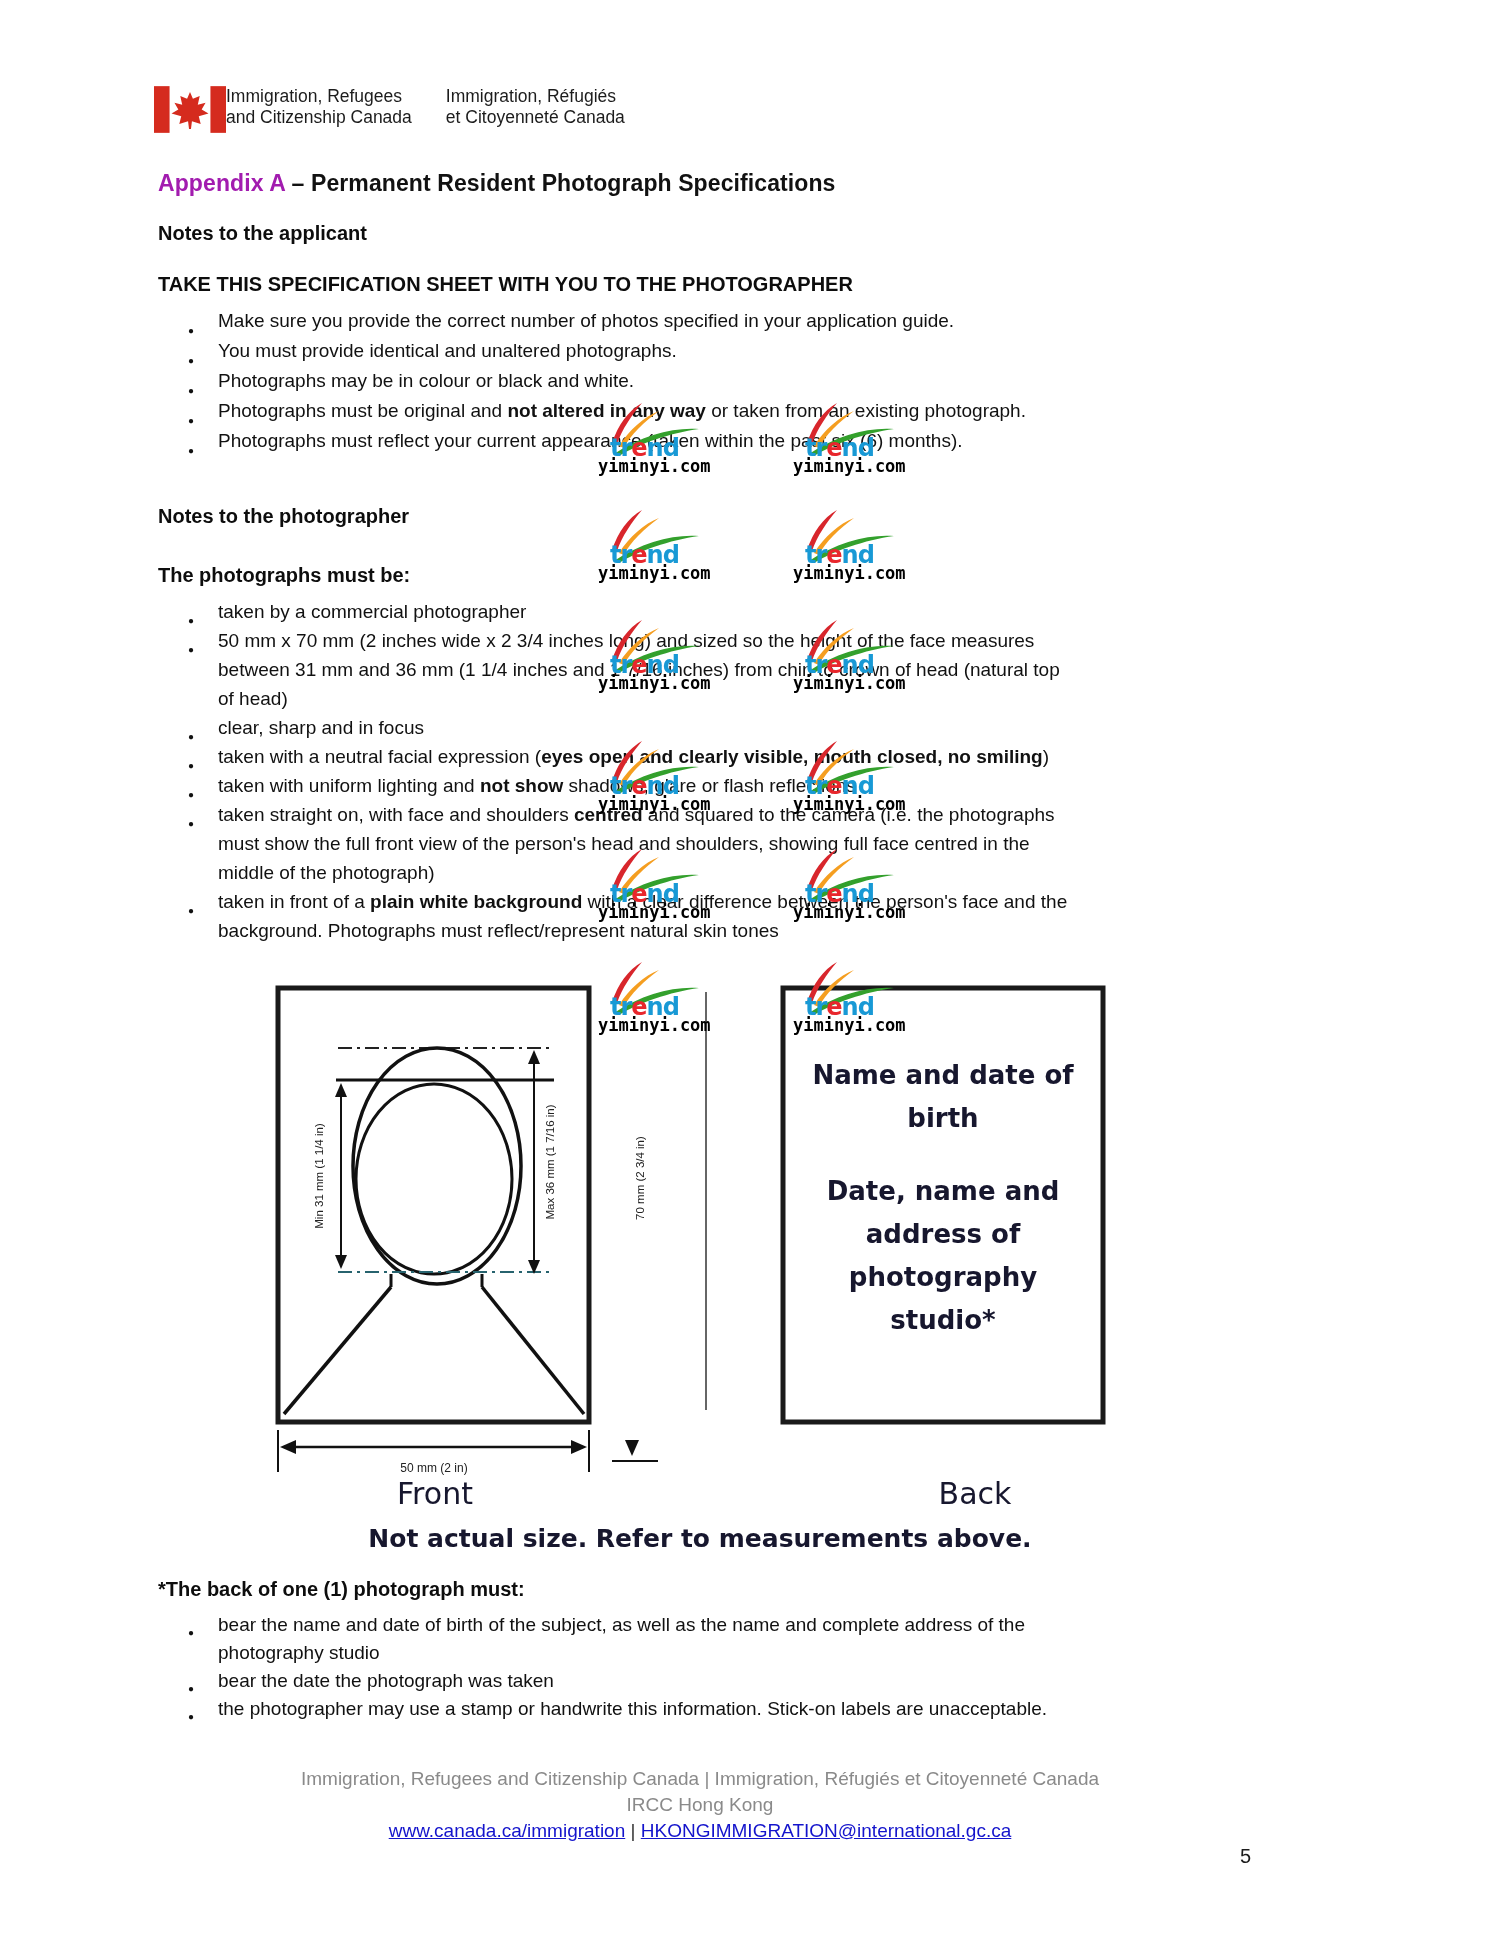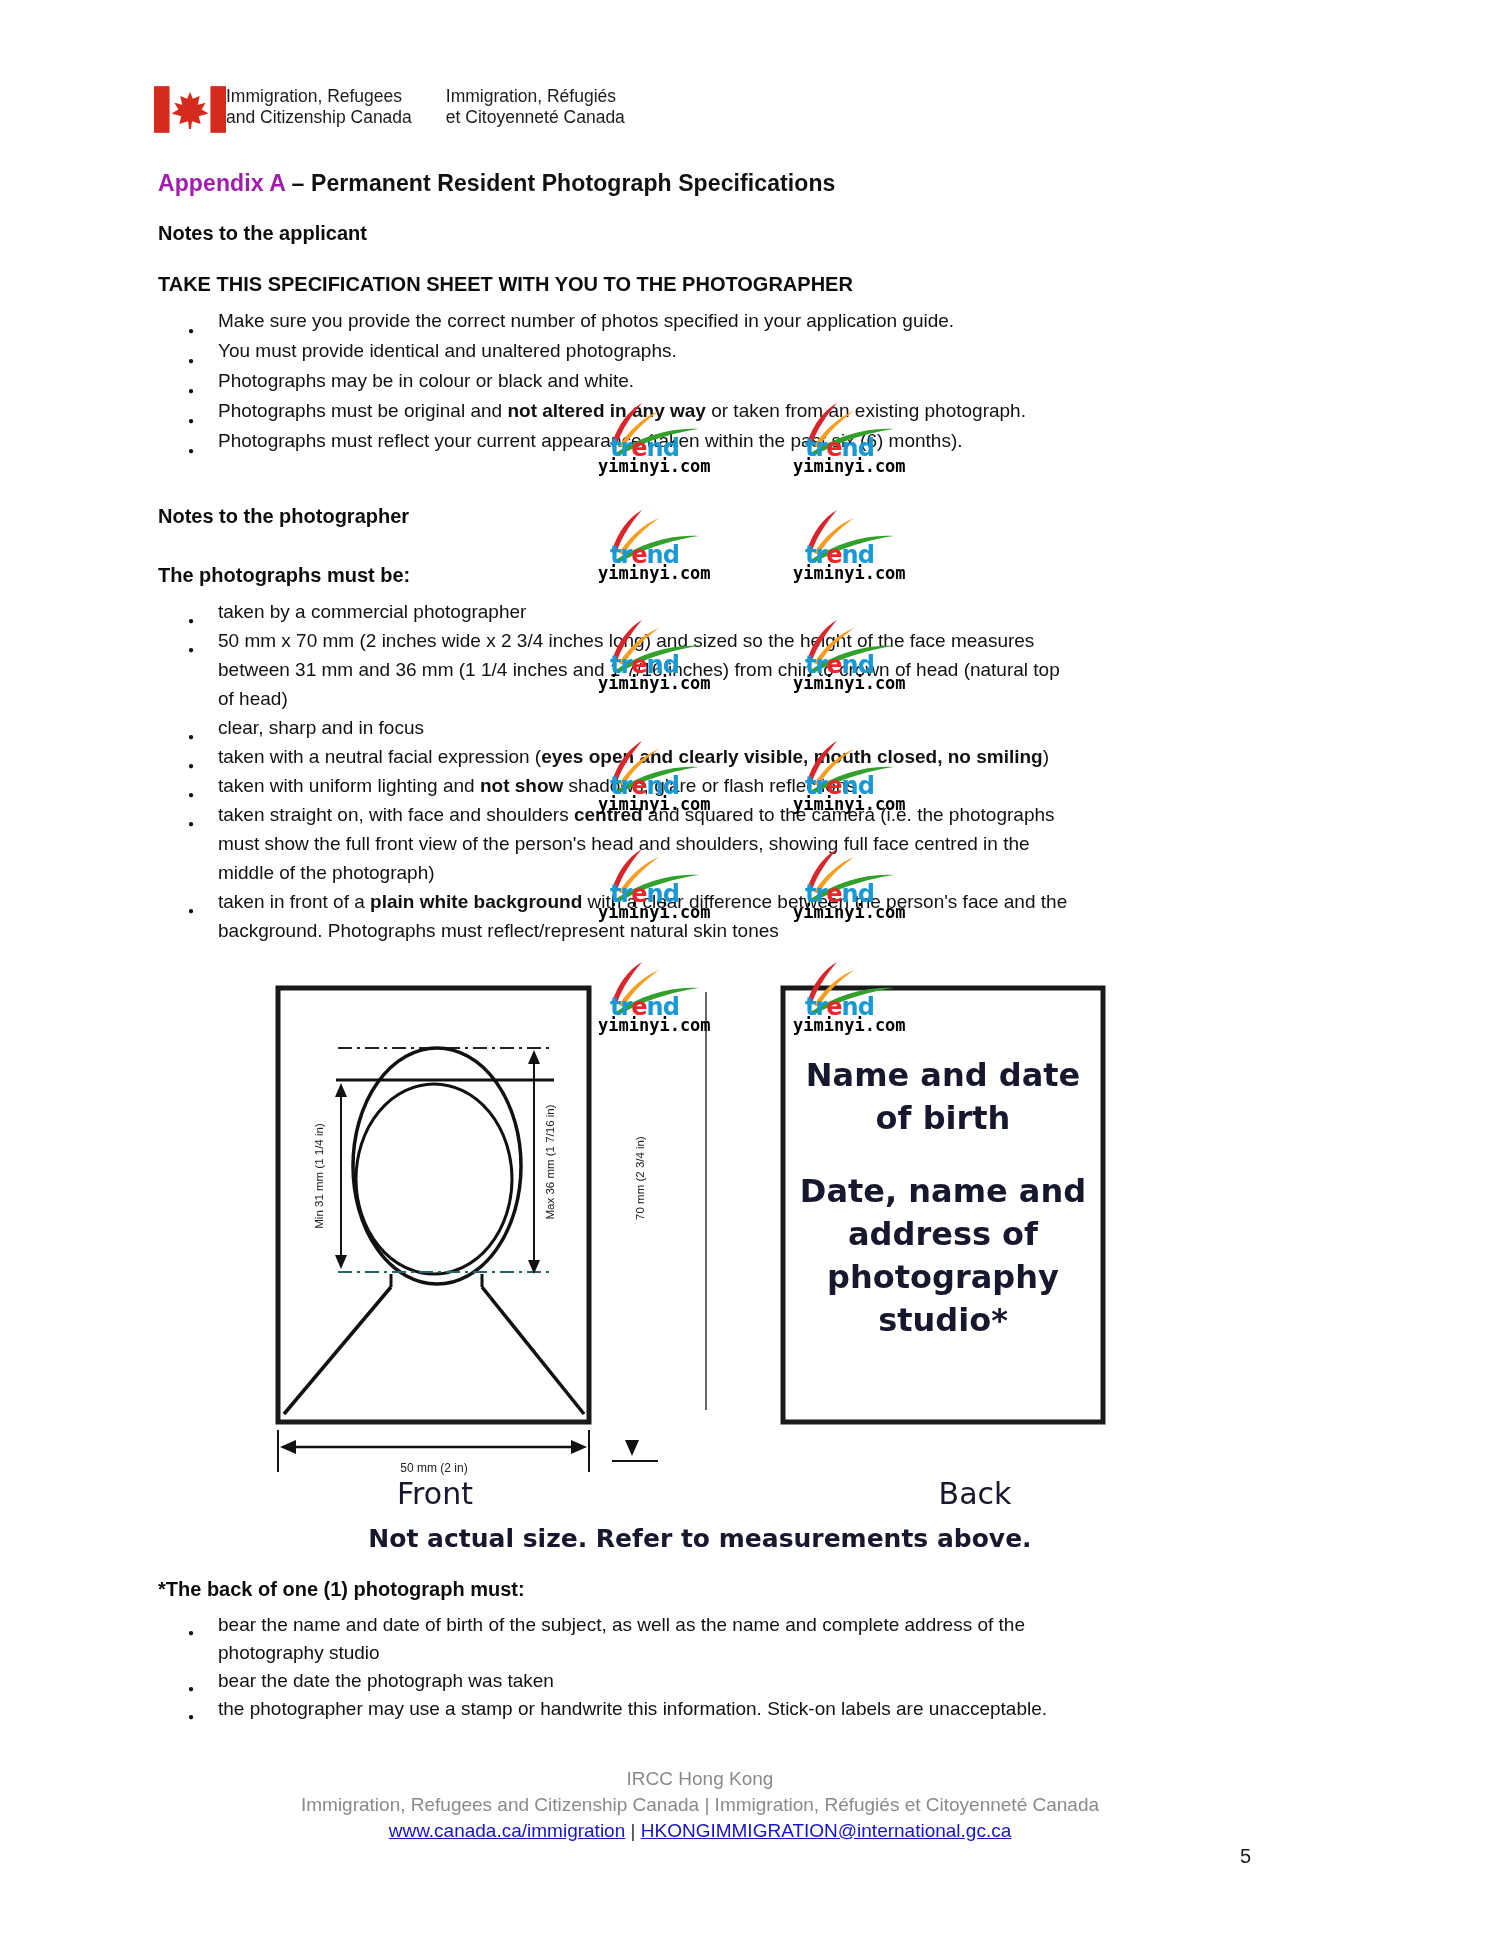--- a/index.html
+++ b/index.html
@@ -19,21 +19,21 @@
   .blist li{position:relative;padding-left:38px;max-width:862px;}
   .blist li::before{content:"●";position:absolute;left:8px;top:8px;font-size:10px;color:#111;}
   .lh30 li{line-height:30px;}  .lh30 li::before{top:10px;}
   .lh29 li{line-height:29px;}  .lh29 li::before{top:9px;}
   .lh28 li{line-height:28px;}  .lh28 li::before{top:8px;}
   .blist b{font-weight:bold;}
   
   .diagram{position:absolute;left:220px;top:980px;width:920px;height:520px;}
   .hand{font-family:"DejaVu Sans",sans-serif;color:#17172e;}
   .photo-back-text{position:absolute;left:798px;top:1054px;width:290px;text-align:center;
-     font-size:32px;font-weight:bold;line-height:43px;}
+     font-size:26px;font-weight:bold;line-height:43px;}
   .photo-back-text .p2{margin-top:30px;}
   .lbl-front{position:absolute;left:340px;top:1476px;width:190px;text-align:center;font-size:30px;}
   .lbl-back{position:absolute;left:880px;top:1476px;width:190px;text-align:center;font-size:30px;}
   .size-note{position:absolute;left:300px;top:1524px;width:800px;text-align:center;
      font-size:25px;font-weight:bold;}
   
   .wm{position:absolute;width:130px;z-index:6;}
   .wm-logo{display:block;}
   .swoosh-red{fill:#D8262C;} .swoosh-orange{fill:#F59E20;} .swoosh-green{fill:#33A02C;}
   .wm-brand{font-family:"DejaVu Sans",sans-serif;font-weight:bold;font-size:24px;letter-spacing:-1px;}
@@ -149,22 +149,22 @@
   <div class="size-note hand">Not actual size. Refer to measurements above.</div>
 
   <div class="h2" style="top:1578px;text-align:center;">*The back of one (1) photograph must:</div>
   <ul class="blist lh28" style="top:1611px;">
     <li><span>bear the name and date of birth of the subject, as well as the name and complete address of the photography studio</span><b></b><span></span></li>
     <li><span>bear the date the photograph was taken</span><b></b><span></span></li>
     <li><span>the photographer may use a stamp or handwrite this information. Stick-on labels are unacceptable.</span><b></b><span></span></li>
   </ul>
 
   <div class="footer">
+    <div>Immigration, Refugees and Citizenship Canada | Immigration, Réfugiés et Citoyenneté Canada</div>
     <div>IRCC Hong Kong</div>
-    <div>Immigration, Refugees and Citizenship Canada | Immigration, Réfugiés et Citoyenneté Canada</div>
     <div class="links">
       <a href="#">www.canada.ca/immigration</a>
       <span>|</span>
       <a href="#">HKONGIMMIGRATION@international.gc.ca</a>
     </div>
   </div>
   <div class="pageno">5</div>
 
   <div id="wm-layer">
   <div class="wm" style="left: 598px; top: 403px;">

